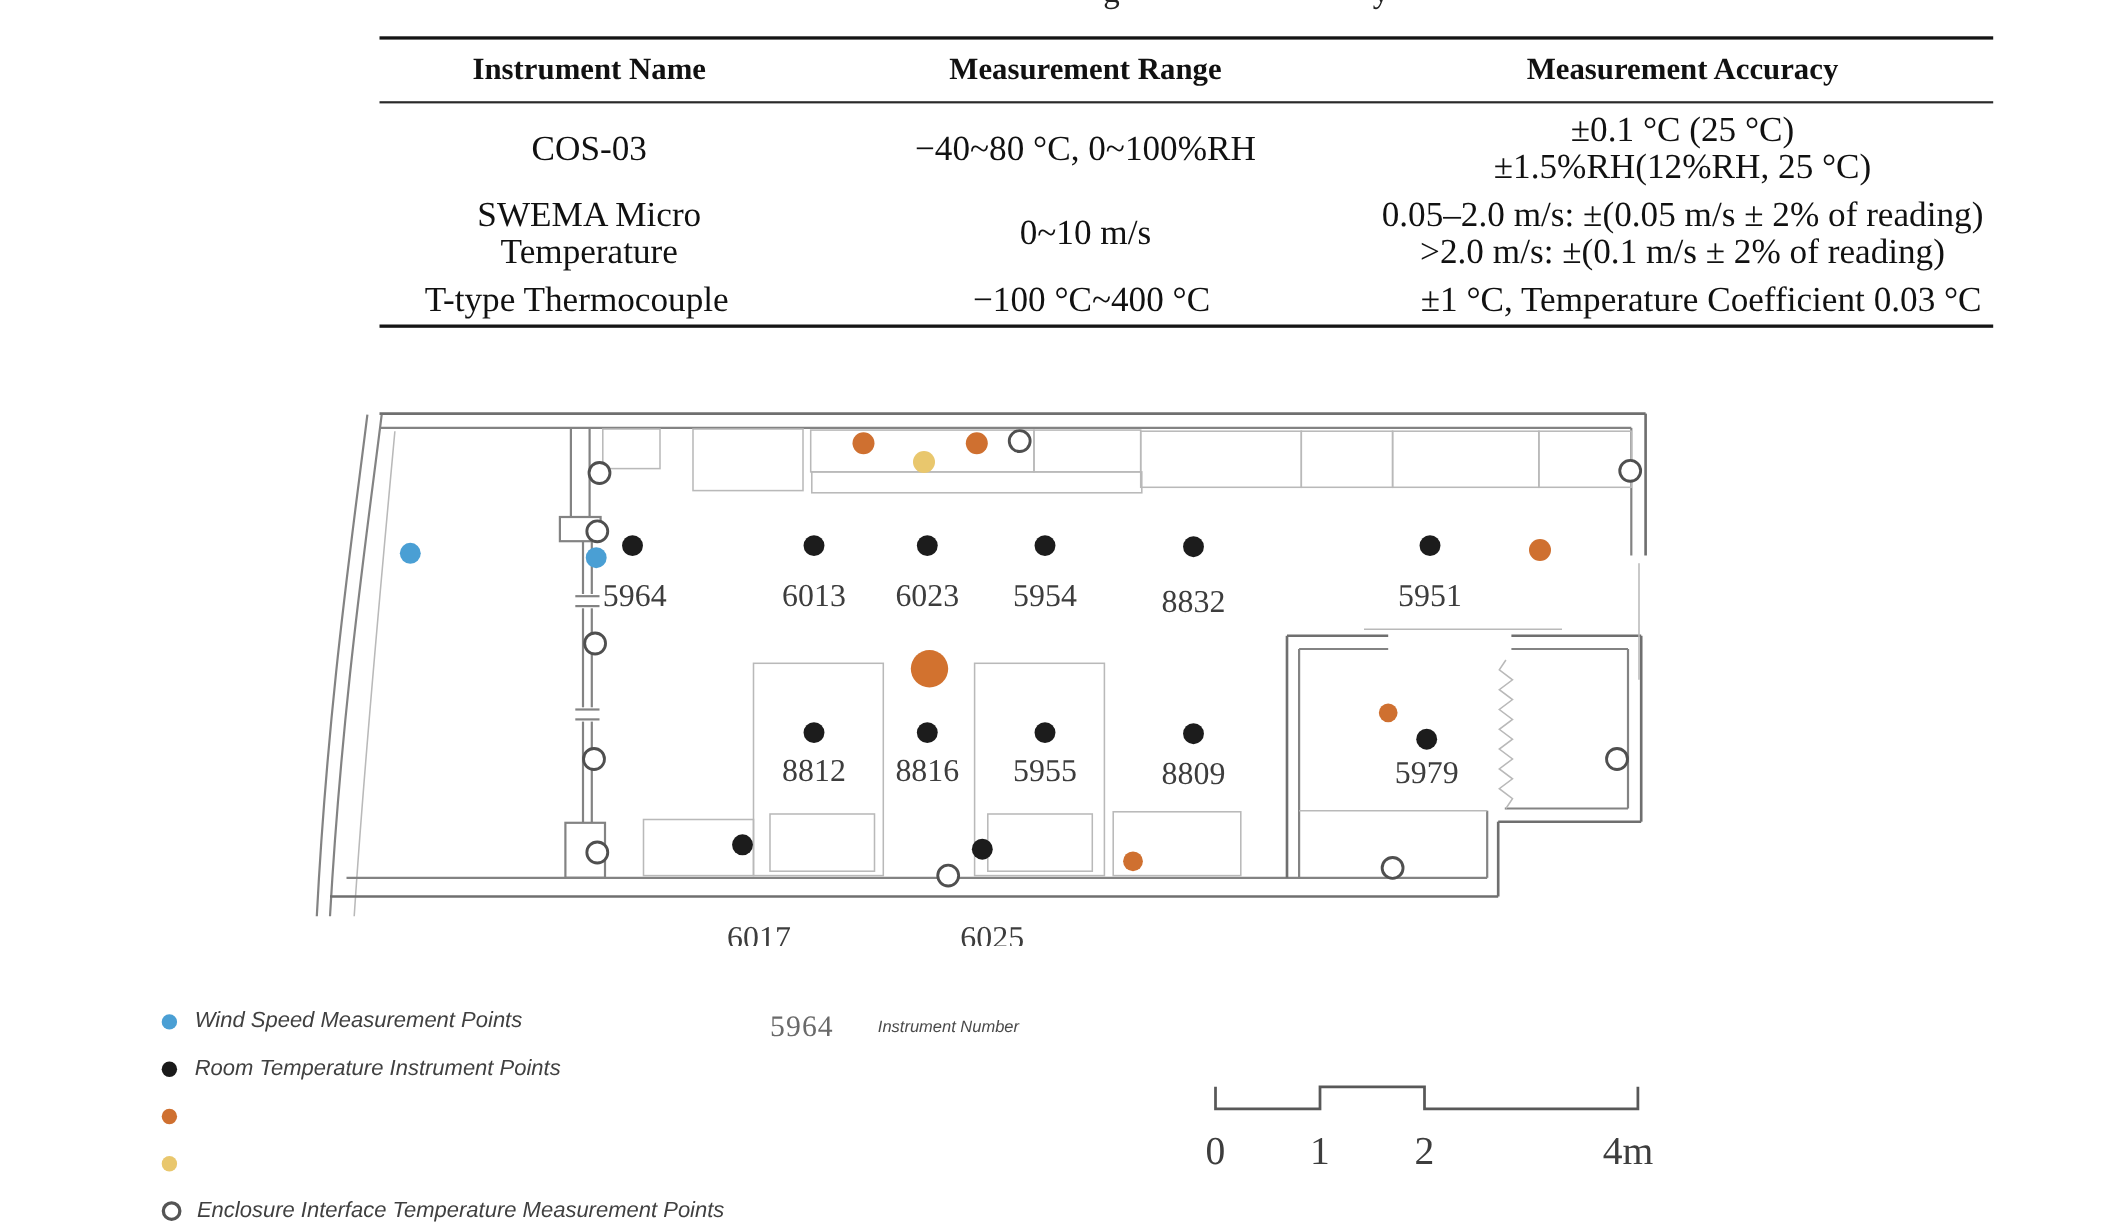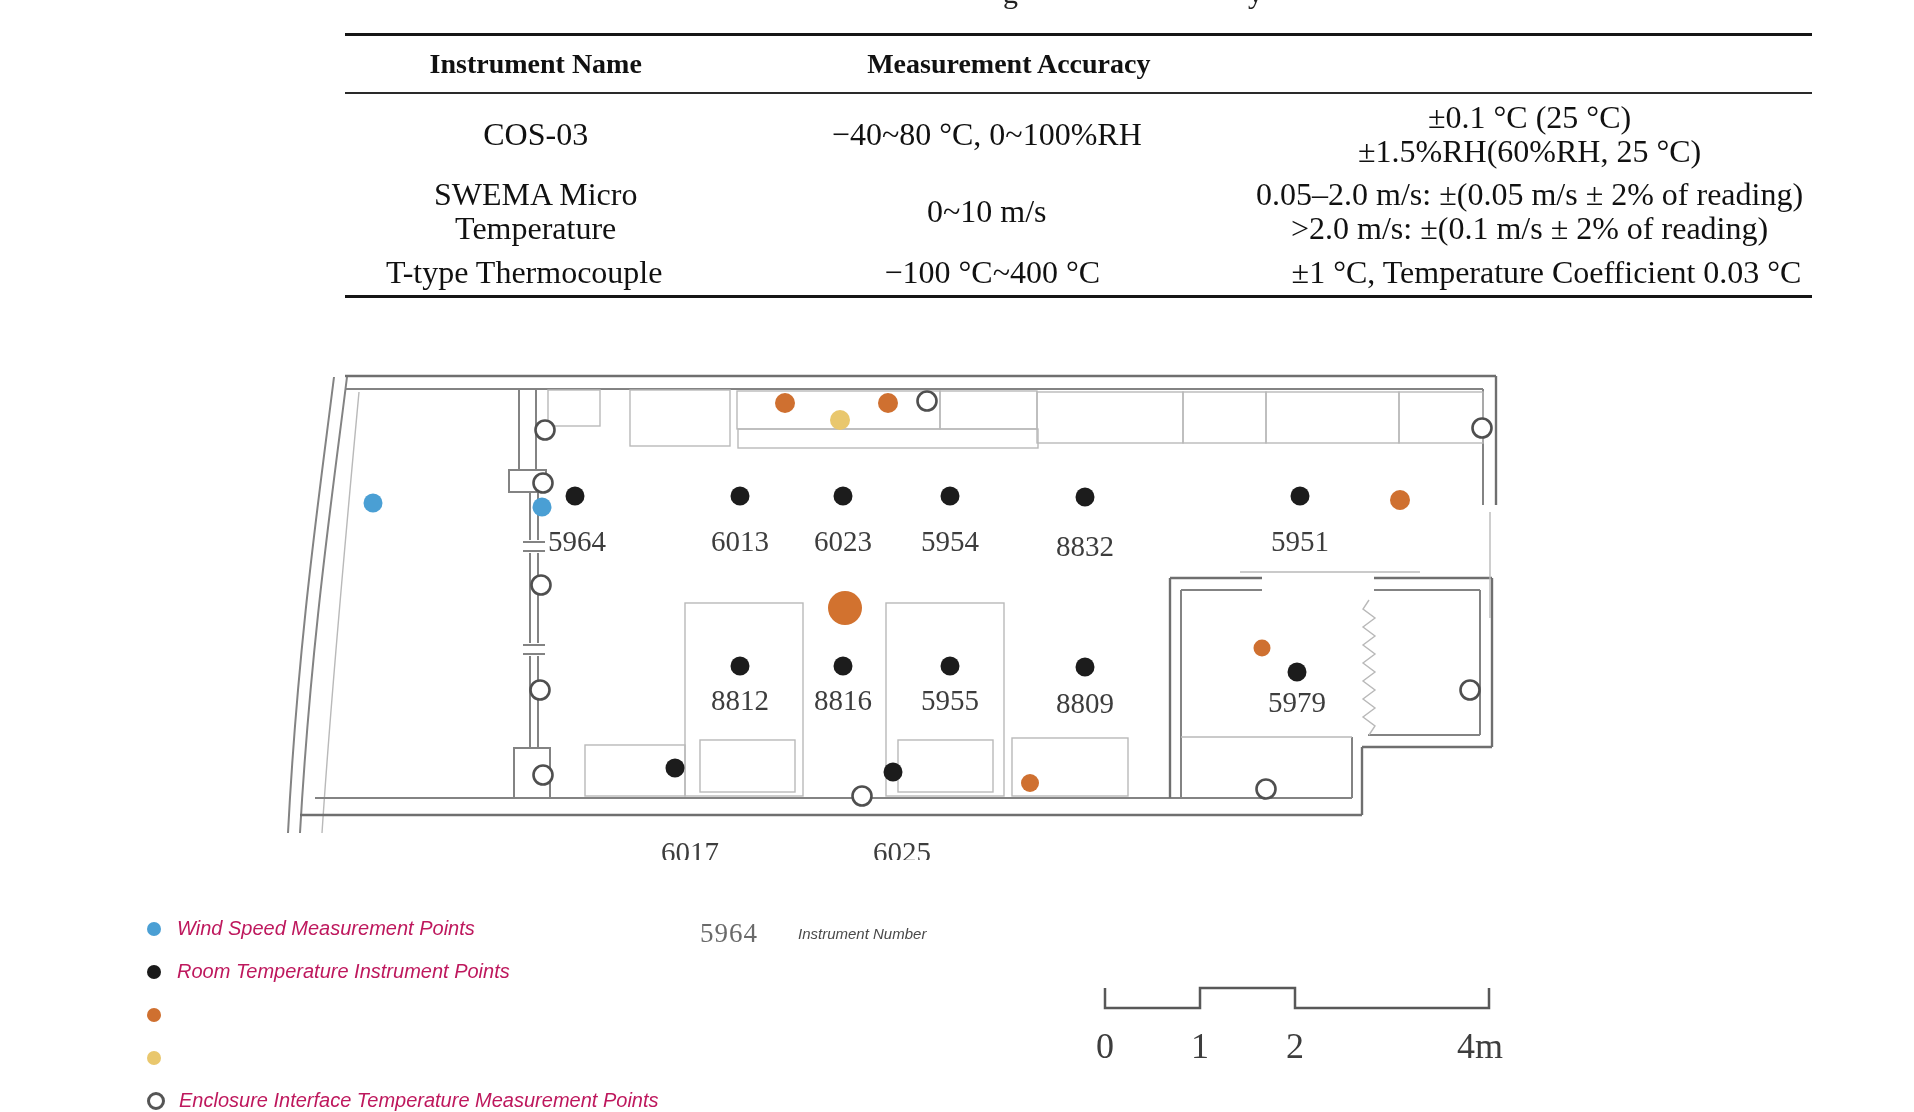--- a/index.html
+++ b/index.html
@@ -29,21 +29,21 @@
   .lite{stroke:#b9b9b9;stroke-width:1.4;fill:none;}
   .enc{fill:#ffffff;stroke:#4f4f4f;stroke-width:2.6;}
   .plan-num{font-family:"Liberation Serif",serif;font-size:29px;fill:#3d3d3d;text-anchor:middle;}
 
   
   #legend{position:absolute;left:147px;top:907px;}
   .lg-row{display:flex;align-items:center;height:43px;}
   .lg-dot{width:14px;height:14px;border-radius:50%;margin-right:16px;flex:0 0 auto;}
   .lg-open{width:12px;height:12px;border-radius:50%;border:3px solid #555;background:#fff;
            margin-right:14px;flex:0 0 auto;}
-  .lg-label{font-family:"Liberation Sans",sans-serif;font-style:italic;font-size:20px;color:#be185d;}
+  .lg-label{font-family:"Liberation Sans",sans-serif;font-style:italic;font-size:20px;color:#404040;}
 
   #inst-legend{position:absolute;left:700px;top:918px;display:flex;align-items:center;}
   #inst-num{font-family:"Liberation Serif",serif;font-size:27px;color:#6a6a6a;letter-spacing:1px;}
   #inst-label{font-family:"Liberation Sans",sans-serif;font-style:italic;font-size:15px;
               color:#4a4a4a;margin-left:40px;}
 
   
   #scale-bar{position:absolute;left:1080px;top:970px;width:440px;height:100px;}
   .sb-line{stroke:#585858;stroke-width:2.5;fill:none;}
   .sb-num{font-family:"Liberation Serif",serif;font-size:36px;fill:#3d3d3d;text-anchor:middle;}
@@ -52,29 +52,30 @@
 <body>
 
 <div id="page">
 
   <div class="frag" style="left:1003px;"><span>g</span></div>
   <div class="frag" style="left:1248px;"><span>y</span></div>
 
   <div id="spec-table">
     <div class="t-row t-head">
       <div class="t-col-name">Instrument Name</div>
+      <div class="t-col-range">Measurement Range</div>
       <div class="t-col-acc">Measurement Accuracy</div>
     </div>
 
     <div class="t-row t-body r1">
       <div class="t-col-name">COS-03</div>
       <div class="t-col-range">−40~80 °C, 0~100%RH</div>
       <div class="t-col-acc cell-lines">
         <div>±0.1 °C (25 °C)</div>
-        <div>±1.5%RH(60%RH, 25 °C)</div>
+        <div>±1.5%RH(12%RH, 25 °C)</div>
       </div>
     </div>
 
     <div class="t-row t-body r2">
       <div class="t-col-name cell-lines">
         <div>SWEMA Micro</div>
         <div>Temperature</div>
       </div>
       <div class="t-col-range">0~10 m/s</div>
       <div class="t-col-acc cell-lines">

